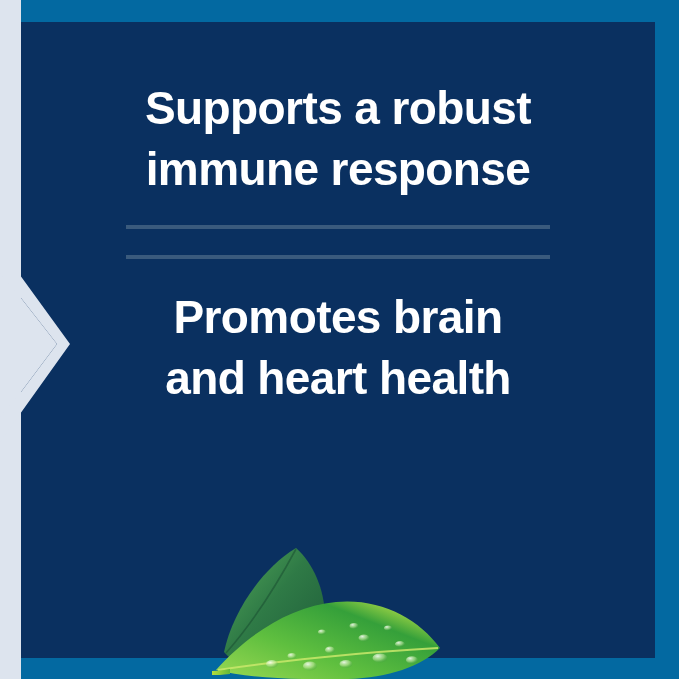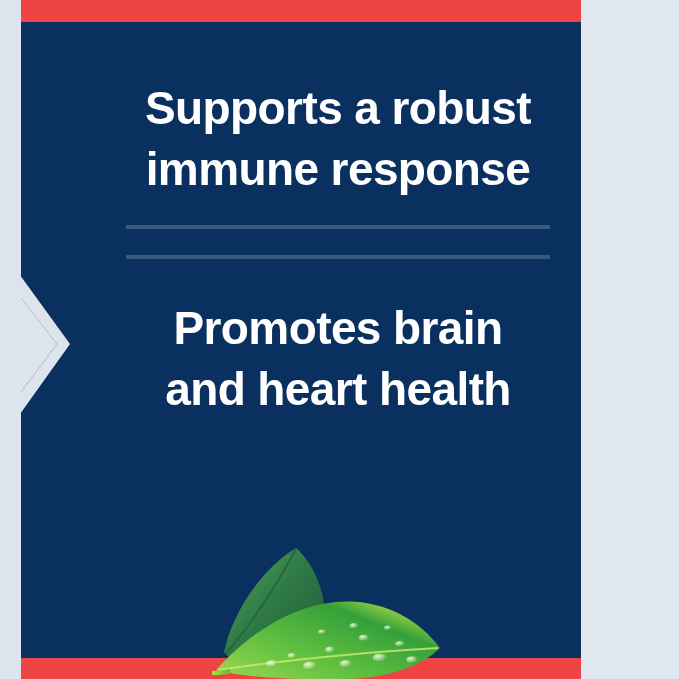--- a/index.html
+++ b/index.html
@@ -2,23 +2,23 @@
 <html><head>
 <meta charset="utf-8">
 <style>
   html, body {
     margin: 0;
     padding: 0;
     background: #e2e8f0;
   }
   #stage {
     position: relative;
-    width: 581px;
+    width: 679px;
     height: 679px;
-    background: #ef4444;
+    background: #0369a1;
     overflow: hidden;
     font-family: "Liberation Sans", "DejaVu Sans", sans-serif;
   }
 
   
   #panel {
     position: absolute;
     left: 21px;
     top: 22px;
     width: 634px;
@@ -56,21 +56,21 @@
     text-align: center;
     color: #ffffff;
     font-weight: bold;
     font-size: 46px;
     line-height: 1.32;
     letter-spacing: -0.6px;
     white-space: pre-line;
   }
   .benefit-1 { margin-top: 16px; }
   .benefit-2 { margin-top: 28px; }
-  .benefit-3 { margin-top: 39px; }
+  .benefit-3 { margin-top: 28px; }
 
   .divider {
     width: 424px;
     height: 4px;
     background: #3a5a7d;
     margin: 26px 0 0 0;
   }
 
   
   #leaves {

